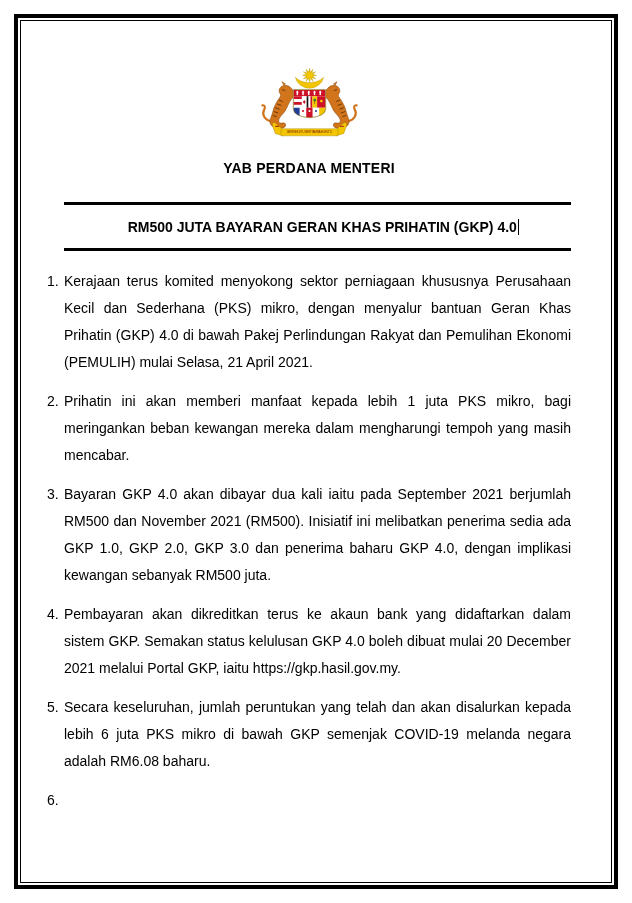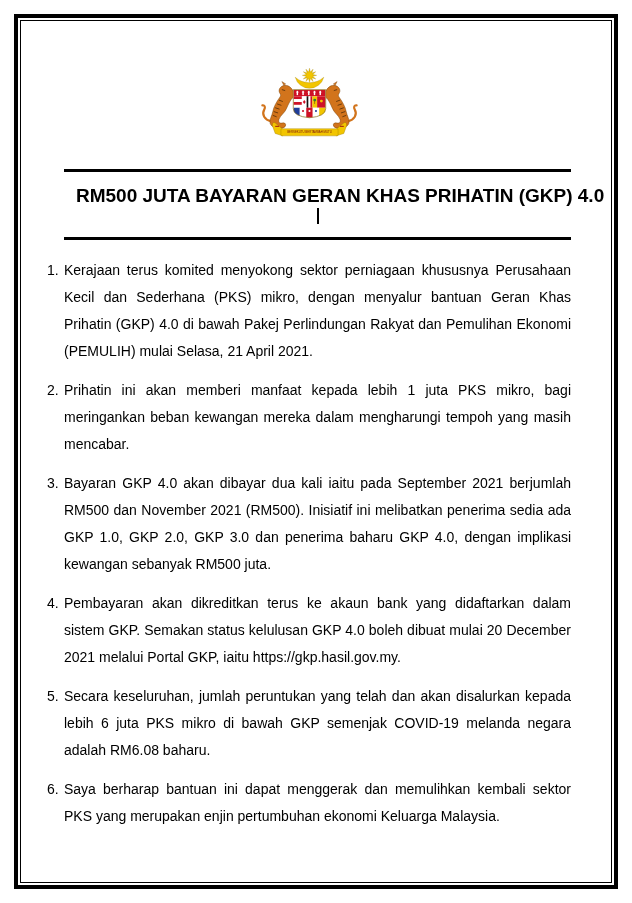--- a/index.html
+++ b/index.html
@@ -19,21 +19,21 @@
   .crest{display:block;margin:0 auto;}
   .heading{
     text-align:center;font-size:14px;font-weight:bold;margin:20px 0 0 0;
     letter-spacing:.2px;
   }
   .heading.second{margin-top:17px;}
   .title-block{
     margin:26px 0 0 17px;border-top:3px solid #000;border-bottom:3px solid #000;
     padding:13px 0 12px 0;text-align:center;
   }
-  .doc-title{font-size:19px;font-weight:bold;white-space:nowrap;padding-left:12px;}
+  .doc-title{font-size:14px;font-weight:bold;white-space:nowrap;padding-left:12px;}
   .caret{
     display:inline-block;width:1.5px;height:16px;background:#000;
     vertical-align:-3px;margin-left:1px;
   }
   .paras{margin-top:17px;}
   .para{
     position:relative;padding-left:17px;text-align:justify;
     font-size:14px;line-height:27px;margin-bottom:12px;
   }
   .para-num{position:absolute;left:0;top:0;}
@@ -109,20 +109,21 @@
         <path d="M76,58 H144 V98 Q144,114 110,117 Q76,114 76,98 Z" fill="none" stroke="#8a6d1a" stroke-width="1.5"></path>
 
         <path d="M54,141 L38,128 C33,124 31,131 33,136 L38,150 L54,155 Z" fill="#F2C500" stroke="#9b7b00" stroke-width="0.8"></path>
         <path d="M166,141 L182,128 C187,124 189,131 187,136 L182,150 L166,155 Z" fill="#F2C500" stroke="#9b7b00" stroke-width="0.8"></path>
         <rect x="50" y="140" width="120" height="15" rx="2" fill="#F2C500" stroke="#9b7b00" stroke-width="0.8"></rect>
         <rect x="38" y="134" width="8" height="2" fill="#a01212"></rect>
         <rect x="174" y="134" width="8" height="2" fill="#a01212"></rect>
         <text x="110" y="150" text-anchor="middle" font-size="6" fill="#7a1010">BERSEKUTU BERTAMBAH MUTU</text>
       </svg>
 
+      <div class="heading second">YAB PERDANA MENTERI</div>
 
       <div class="title-block">
         <span class="doc-title">RM500 JUTA BAYARAN GERAN KHAS PRIHATIN (GKP) 4.0</span><span class="caret"></span>
       </div>
 
       <div class="paras">
   <div class="para">
     <span class="para-num">1.</span>
     <span class="para-text"><span>Kerajaan terus komited menyokong sektor perniagaan khususnya Perusahaan Kecil dan Sederhana (PKS) mikro, dengan menyalur bantuan Geran Khas Prihatin (GKP) 4.0 di bawah Pakej Perlindungan Rakyat dan Pemulihan Ekonomi (PEMULIH) mulai Selasa, 21 April 2021.</span></span>
   </div>
@@ -142,19 +143,18 @@
     <span class="para-text"><span>Pembayaran akan dikreditkan terus ke akaun bank yang didaftarkan dalam sistem GKP. </span><span class="b">Semakan status kelulusan GKP 4.0 boleh dibuat mulai 20 December 2021 melalui Portal GKP</span><span>, iaitu https://gkp.hasil.gov.my.</span></span>
   </div>
 
   <div class="para">
     <span class="para-num">5.</span>
     <span class="para-text"><span>Secara keseluruhan, jumlah peruntukan yang telah dan akan disalurkan kepada </span><span class="b">lebih 6 juta PKS mikro</span><span> di bawah GKP semenjak COVID-19 melanda negara adalah </span><span class="b">RM6.08 baharu.</span></span>
   </div>
 
   <div class="para">
     <span class="para-num">6.</span>
-    <span class="para-text"><span>Saya berharap bantuan ini dapat menggerak dan memulihkan kembali sektor PKS yang merupakan enjin pertumbuhan ekonomi Keluarga Malaysia.</span></span>
   </div>
 </div>
 
     </div>
   </div>
 </div>
 
 </body></html>

